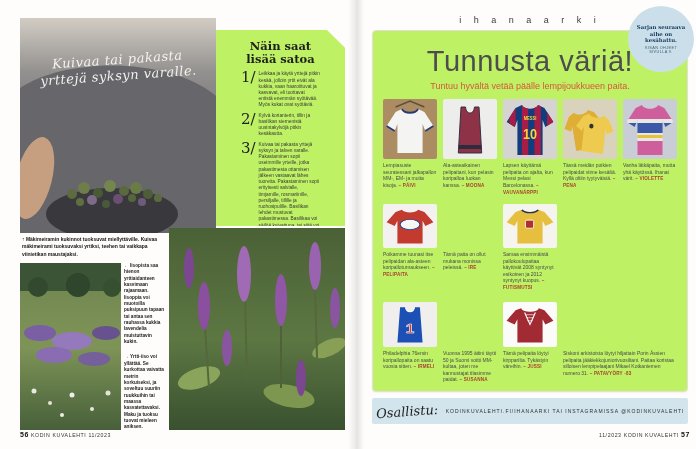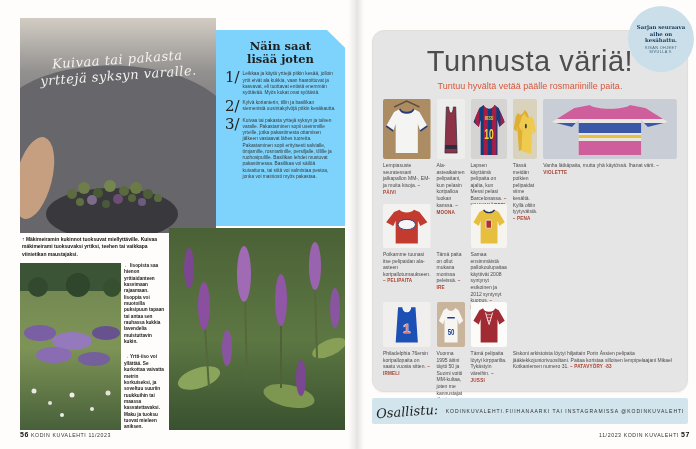--- a/index.html
+++ b/index.html
@@ -9,22 +9,22 @@
   
   .gutter { position:absolute; left:348px; top:0; width:16px; height:449px;
     background:linear-gradient(90deg, rgba(0,0,0,0) 0%, rgba(0,0,0,0.07) 45%, rgba(0,0,0,0.10) 55%, rgba(0,0,0,0) 100%); }
 
   
   .hero { position:absolute; left:20px; top:18px; width:196px; height:215px; overflow:hidden; }
   .hero svg { display:block; width:100%; height:100%; }
   .hero-script { position:absolute; left:8px; top:34px; width:180px; text-align:center;
     font:italic 13px/1.25 "DejaVu Serif", serif; color:#f4f2ee; transform:rotate(-4deg); letter-spacing:0.5px; }
 
-  .tips-box { position:absolute; left:216px; top:30px; width:129px; height:196px; background:#7dd3fc;
-    clip-path:polygon(0 0, 86% 0, 100% 9%, 100% 100%, 0 100%); padding:10px 9px 6px; }
+  .tips-box { position:absolute; left:216px; top:30px; width:129px; height:196px; background:#bef264;
+    clip-path:polygon(0 0, 86% 0, 100% 9%, 100% 100%, 0 100%); padding:10px 25px 6px; }
   .tips-title { font:bold 11.5px/1.1 "DejaVu Serif", serif; color:#1f1f1f; text-align:center; margin-bottom:6px; }
   .tip { display:flex; gap:3px; margin-bottom:4px; }
   .tip-num { font:400 15px/0.9 "DejaVu Serif", serif; color:#222; flex:0 0 13px; }
   .tip-text { font-size:4.8px; line-height:1.3; color:#3a3a3a; }
 
   .photo-caption { position:absolute; left:22px; top:236px; width:150px;
     font-size:5px; line-height:1.45; font-weight:bold; color:#141414; }
 
   .meadow { position:absolute; left:20px; top:263px; width:101px; height:167px; overflow:hidden; }
   .meadow svg, .flowerbed svg { display:block; width:100%; height:100%; }
@@ -39,26 +39,26 @@
 
   
   .section-header { position:absolute; left:372px; top:15px; width:316px; text-align:center;
     font-size:9px; letter-spacing:5px; color:#3c3c3c; font-weight:500; }
   .badge { position:absolute; left:628px; top:6px; width:66px; height:66px; border-radius:50%;
     background:#cadfe9; display:flex; flex-direction:column; justify-content:center; align-items:center;
     text-align:center; padding:6px; z-index:3; }
   .badge-line1 { font:bold 5.4px/1.25 "DejaVu Serif", serif; color:#143a5e; margin-bottom:2px; }
   .badge-line2 { font-size:3.8px; letter-spacing:0.4px; color:#3e5f72; }
 
-  .card { position:absolute; left:372px; top:30px; width:316px; height:362px; background:#e5e5e5;
-    border:1px solid #e2dfda; border-radius:12px; box-shadow:0 1px 2px rgba(0,0,0,0.05); padding:14px 10px 6px; }
+  .card { position:absolute; left:372px; top:30px; width:316px; height:362px; background:#bef264;
+    border:1px solid #e2dfda; border-radius:4px; box-shadow:0 1px 2px rgba(0,0,0,0.05); padding:14px 10px 6px; }
   .card-title { text-align:center; font-weight:300; font-size:29px; color:#4d4d4d; letter-spacing:0.5px; }
   .card-subtitle { text-align:center; font-size:9px; color:#d8573c; margin-top:3px; margin-bottom:8px; }
 
-  .grid { display:grid; grid-template-columns:repeat(4, 1fr); grid-template-rows:60px 39px 44px 48px 45px auto;
+  .grid { display:grid; grid-template-columns:repeat(5, 1fr); grid-template-rows:60px 39px 44px 48px 45px auto;
     column-gap:6px; row-gap:3px; }
   .ph { border-radius:2px; overflow:hidden; position:relative; }
   .ph svg { display:block; width:100%; height:100%; }
   .cap { font-size:5px; line-height:1.32; color:#4b4b4b; }
   .cap .author { font-weight:bold; font-size:4.6px; color:#a8402f; letter-spacing:0.2px; }
 
   .participate { position:absolute; left:372px; top:398px; width:316px; height:26px; background:#d2e4ec;
     border-radius:2px; display:flex; align-items:center; justify-content:center; gap:8px; }
   .participate-script { font:italic 13px "DejaVu Serif", serif; color:#222; transform:rotate(-4deg); }
   .participate-text { font-size:5px; letter-spacing:1px; color:#2f2f2f; }
@@ -101,21 +101,21 @@
     </svg>
     <div class="hero-script">
       <div>Kuivaa tai pakasta</div>
       <div>yrttejä syksyn varalle.</div>
     </div>
   </div>
 
   <div class="tips-box">
     <div class="tips-title">
       <div>Näin saat</div>
-      <div>lisää joten</div>
+      <div>lisää satoa</div>
     </div>
     <div class="tip">
       <div class="tip-num">1/</div>
       <div class="tip-text">Leikkaa ja käytä yrttejä pitkin kesää, jolloin yrtit eivät ala kukkia, vaan haaroittuvat ja kasvavat, eli tuottavat entistä enemmän syötävää. Myös kukat ovat syötäviä.</div>
     </div>
     <div class="tip">
       <div class="tip-num">2/</div>
       <div class="tip-text">Kylvä korianterin, tillin ja basilikan siemenistä uusintakylvöjä pitkin kesäkautta.</div>
     </div>
     <div class="tip">
@@ -184,30 +184,31 @@
         <ellipse cx="20" cy="40" rx="5" ry="20" fill="#7c4791"></ellipse>
         <ellipse cx="58" cy="120" rx="5" ry="18" fill="#8a55a0"></ellipse>
         <ellipse cx="132" cy="150" rx="5" ry="18" fill="#7c4791"></ellipse>
         <ellipse cx="166" cy="80" rx="5" ry="20" fill="#8a55a0"></ellipse>
       </g>
     </svg>
   </div>
 
   <div class="footer-left"><b>56</b><span> KODIN KUVALEHTI 11/2023</span></div>
 
+  <div class="section-header">i h a n a  a r k i</div>
 
   <div class="badge">
     <div class="badge-line1">Sarjan seuraava aihe on kesähattu.</div>
     <div class="badge-line2">KISAN OHJEET</div>
     <div class="badge-line2">SIVULLA 9.</div>
   </div>
 
   <div class="card">
     <div class="card-title">Tunnusta väriä!</div>
-    <div class="card-subtitle">Tuntuu hyvältä vetää päälle rosmariinille paita.</div>
+    <div class="card-subtitle">Tuntuu hyvältä vetää päälle lempijoukkueen paita.</div>
 
     <div class="grid">
 
       <div class="ph" style="grid-area:1/1">
         <svg viewBox="0 0 60 60" preserveAspectRatio="none">
           <rect width="60" height="60" fill="#ab8c63"></rect>
           <path d="M14,8 L30,2 L46,8" stroke="#5f4f3a" stroke-width="1.5" fill="none"></path>
           <path d="M21,10 C24,15 36,15 39,10 L46,13 L56,27 L47,32 L44,25 L44,54 L16,54 L16,25 L13,32 L4,27 L14,13 Z" fill="#f4f4f2"></path>
           <path d="M21,10 C24,15 36,15 39,10" stroke="#273a74" stroke-width="2" fill="none"></path>
           <path d="M4,27 L13,32" stroke="#273a74" stroke-width="2"></path>
@@ -298,28 +299,20 @@
       <div class="cap" style="grid-area:4/3"><span>Samaa ensimmäistä pallokoulupaitaa käyttivät 2008 syntynyt esikoinen ja 2012 syntynyt kuopus. </span><span class="author">– FUTISMUTSI</span></div>
 
       <div class="ph" style="grid-area:5/1">
         <svg viewBox="0 0 60 60" preserveAspectRatio="none">
           <rect width="60" height="60" fill="#f0efed"></rect>
           <path d="M19,7 L25,7 C26,15 34,15 35,7 L41,7 L44,54 L16,54 Z" fill="#1d50b4"></path>
           <path d="M25,7 C26,15 34,15 35,7" stroke="#ffffff" stroke-width="1.4" fill="none"></path>
           <text x="30" y="42" text-anchor="middle" font-size="17" font-weight="bold" fill="#d33a33" stroke="#ffffff" stroke-width="0.7">1</text>
         </svg>
       </div>
-      <div class="ph" style="grid-area:5/2">
-        <svg viewBox="0 0 60 60" preserveAspectRatio="none">
-          <rect width="60" height="60" fill="#c9b49c"></rect>
-          <path d="M21,8 C24,13 36,13 39,8 L46,11 L56,25 L47,30 L44,23 L44,54 L16,54 L16,23 L13,30 L4,25 L14,11 Z" fill="#f6f5f2"></path>
-          <rect x="22" y="20" width="16" height="2" fill="#1d3f8f"></rect>
-          <text x="30" y="44" text-anchor="middle" font-size="13" font-weight="bold" fill="#1d3f8f">50</text>
-        </svg>
-      </div>
       <div class="ph" style="grid-area:5/3">
         <svg viewBox="0 0 60 60" preserveAspectRatio="none">
           <rect width="60" height="60" fill="#fbfbfa"></rect>
           <path d="M21,8 C24,13 36,13 39,8 L46,11 L56,25 L47,30 L44,23 L44,54 L16,54 L16,23 L13,30 L4,25 L14,11 Z" fill="#a12a33"></path>
           <path d="M21,8 C24,13 36,13 39,8" stroke="#ffffff" stroke-width="2.2" fill="none"></path>
           <path d="M24,14 L30,30 L36,14" stroke="#ffffff" stroke-width="1.2" fill="none"></path>
           <path d="M25,17 L35,17 M26,21 L34,21 M27,25 L33,25" stroke="#ffffff" stroke-width="0.8"></path>
         </svg>
       </div>
 

